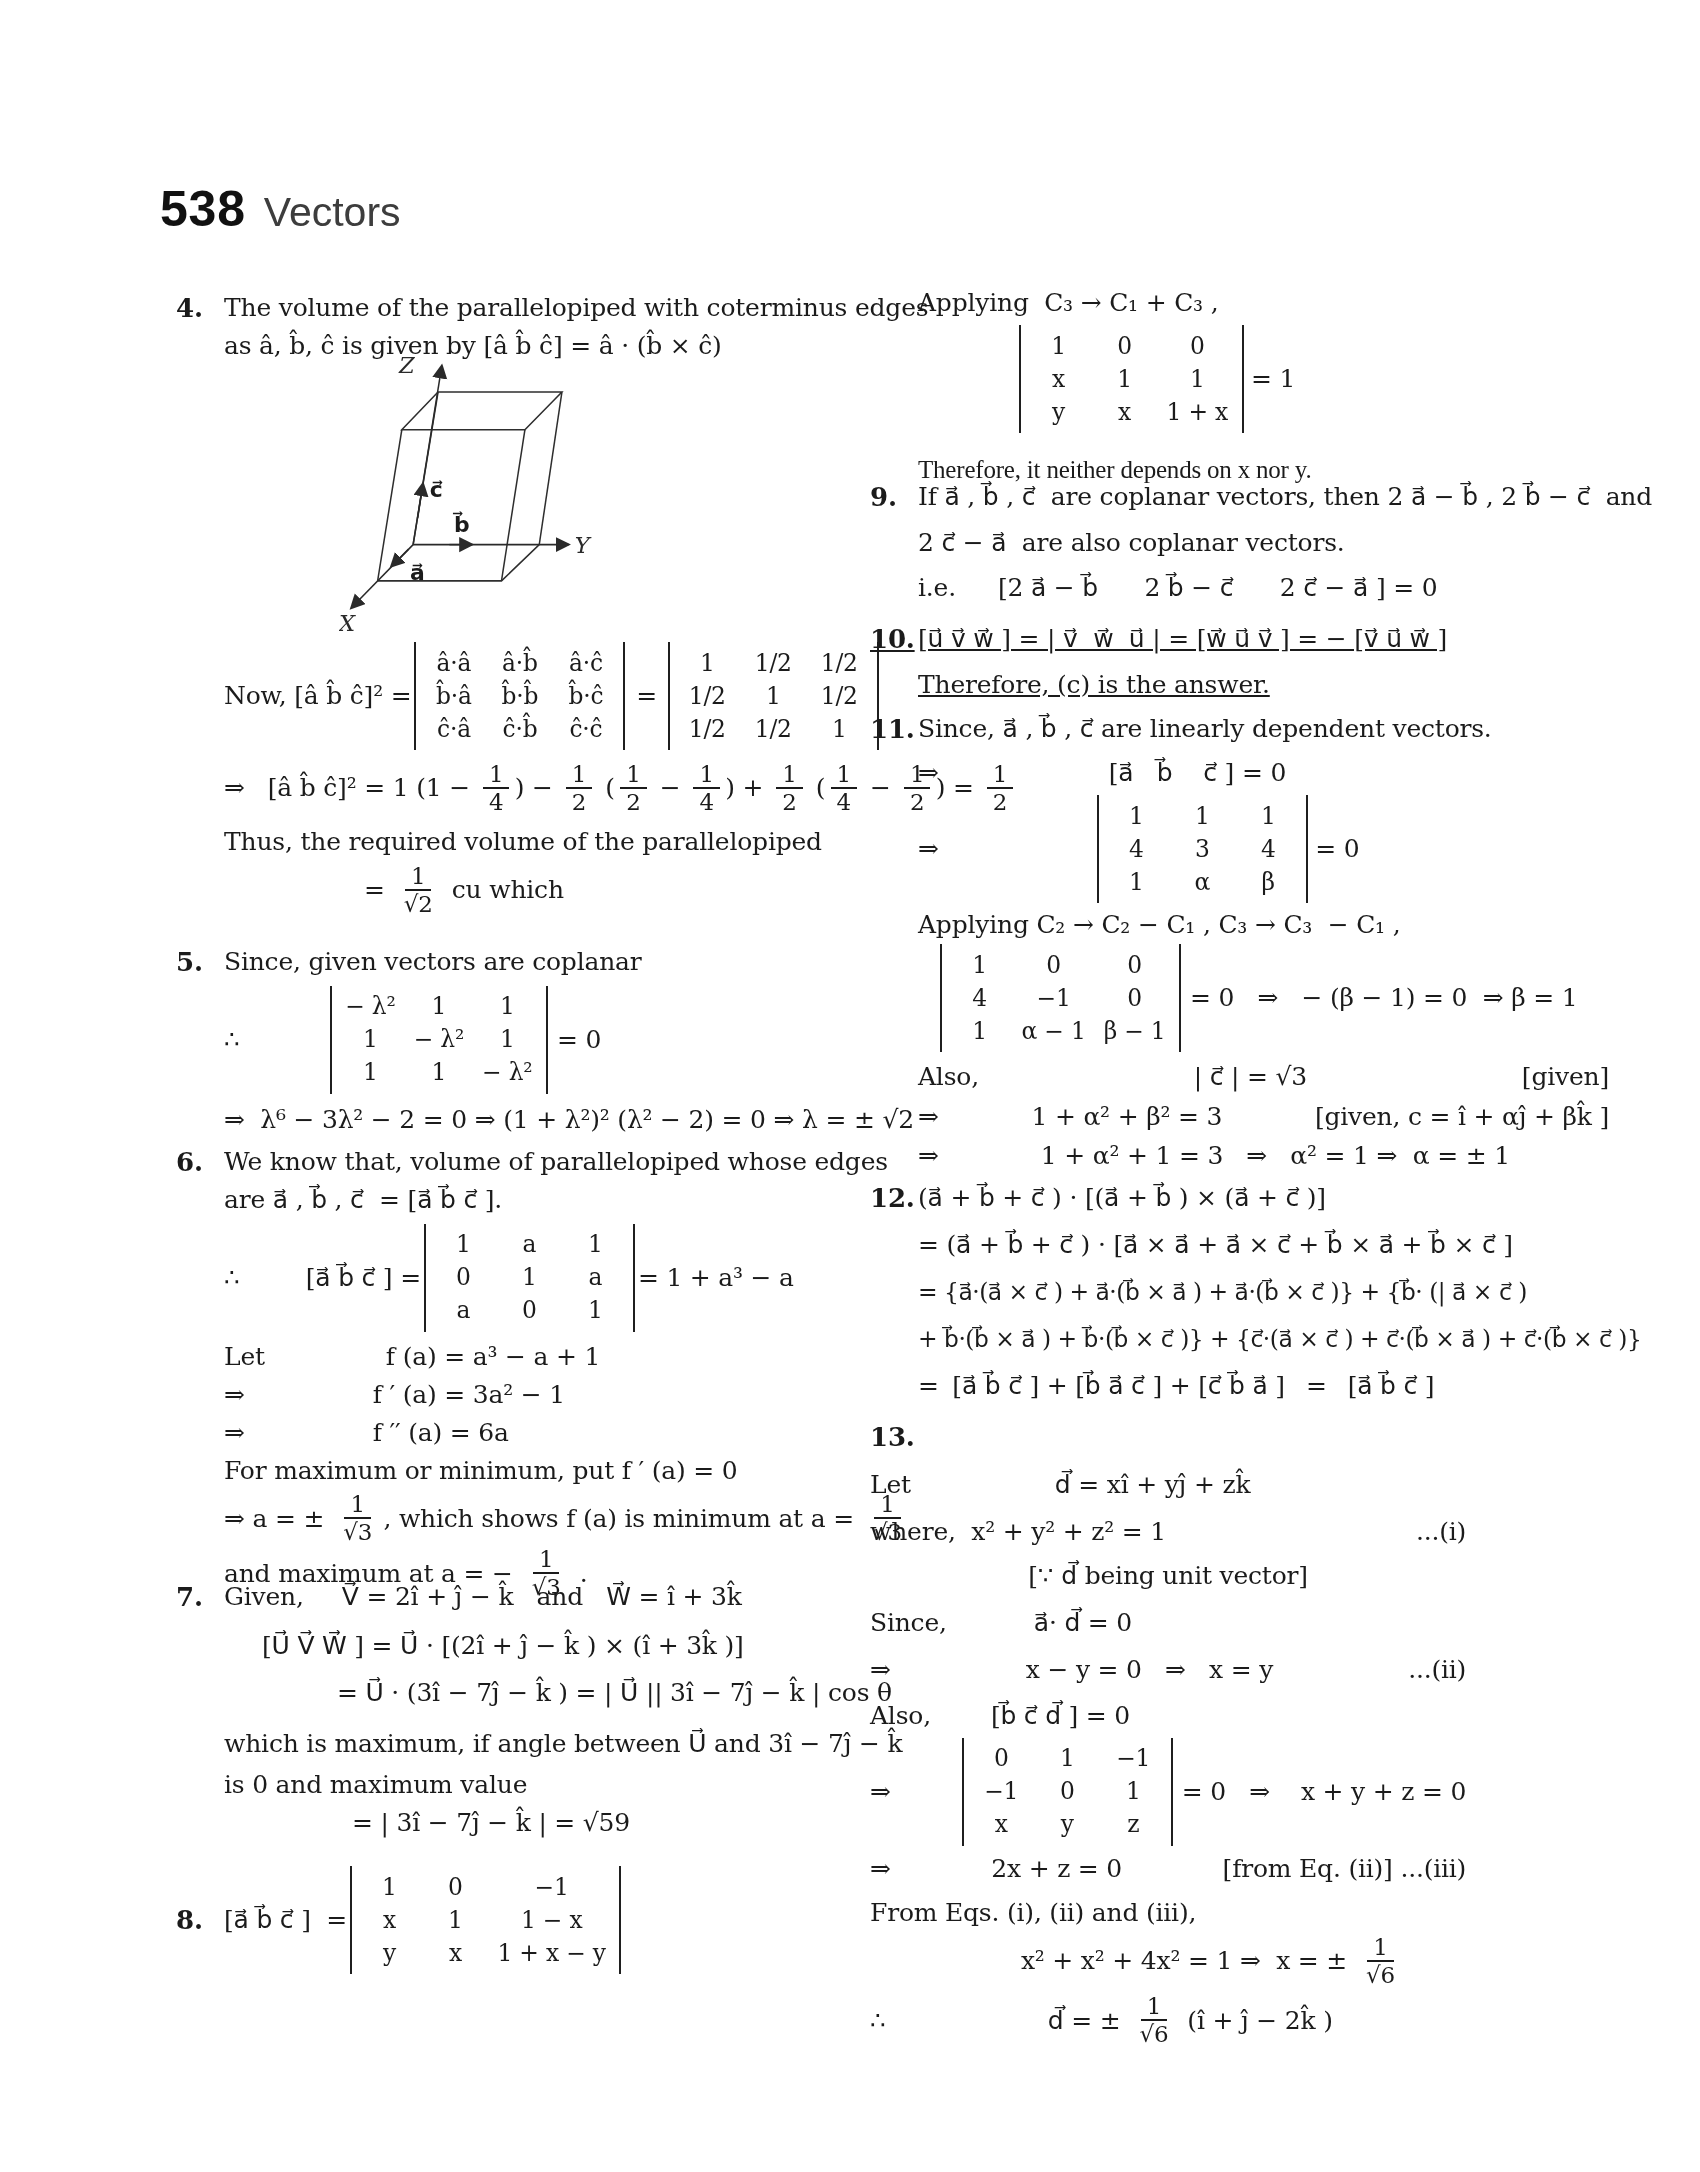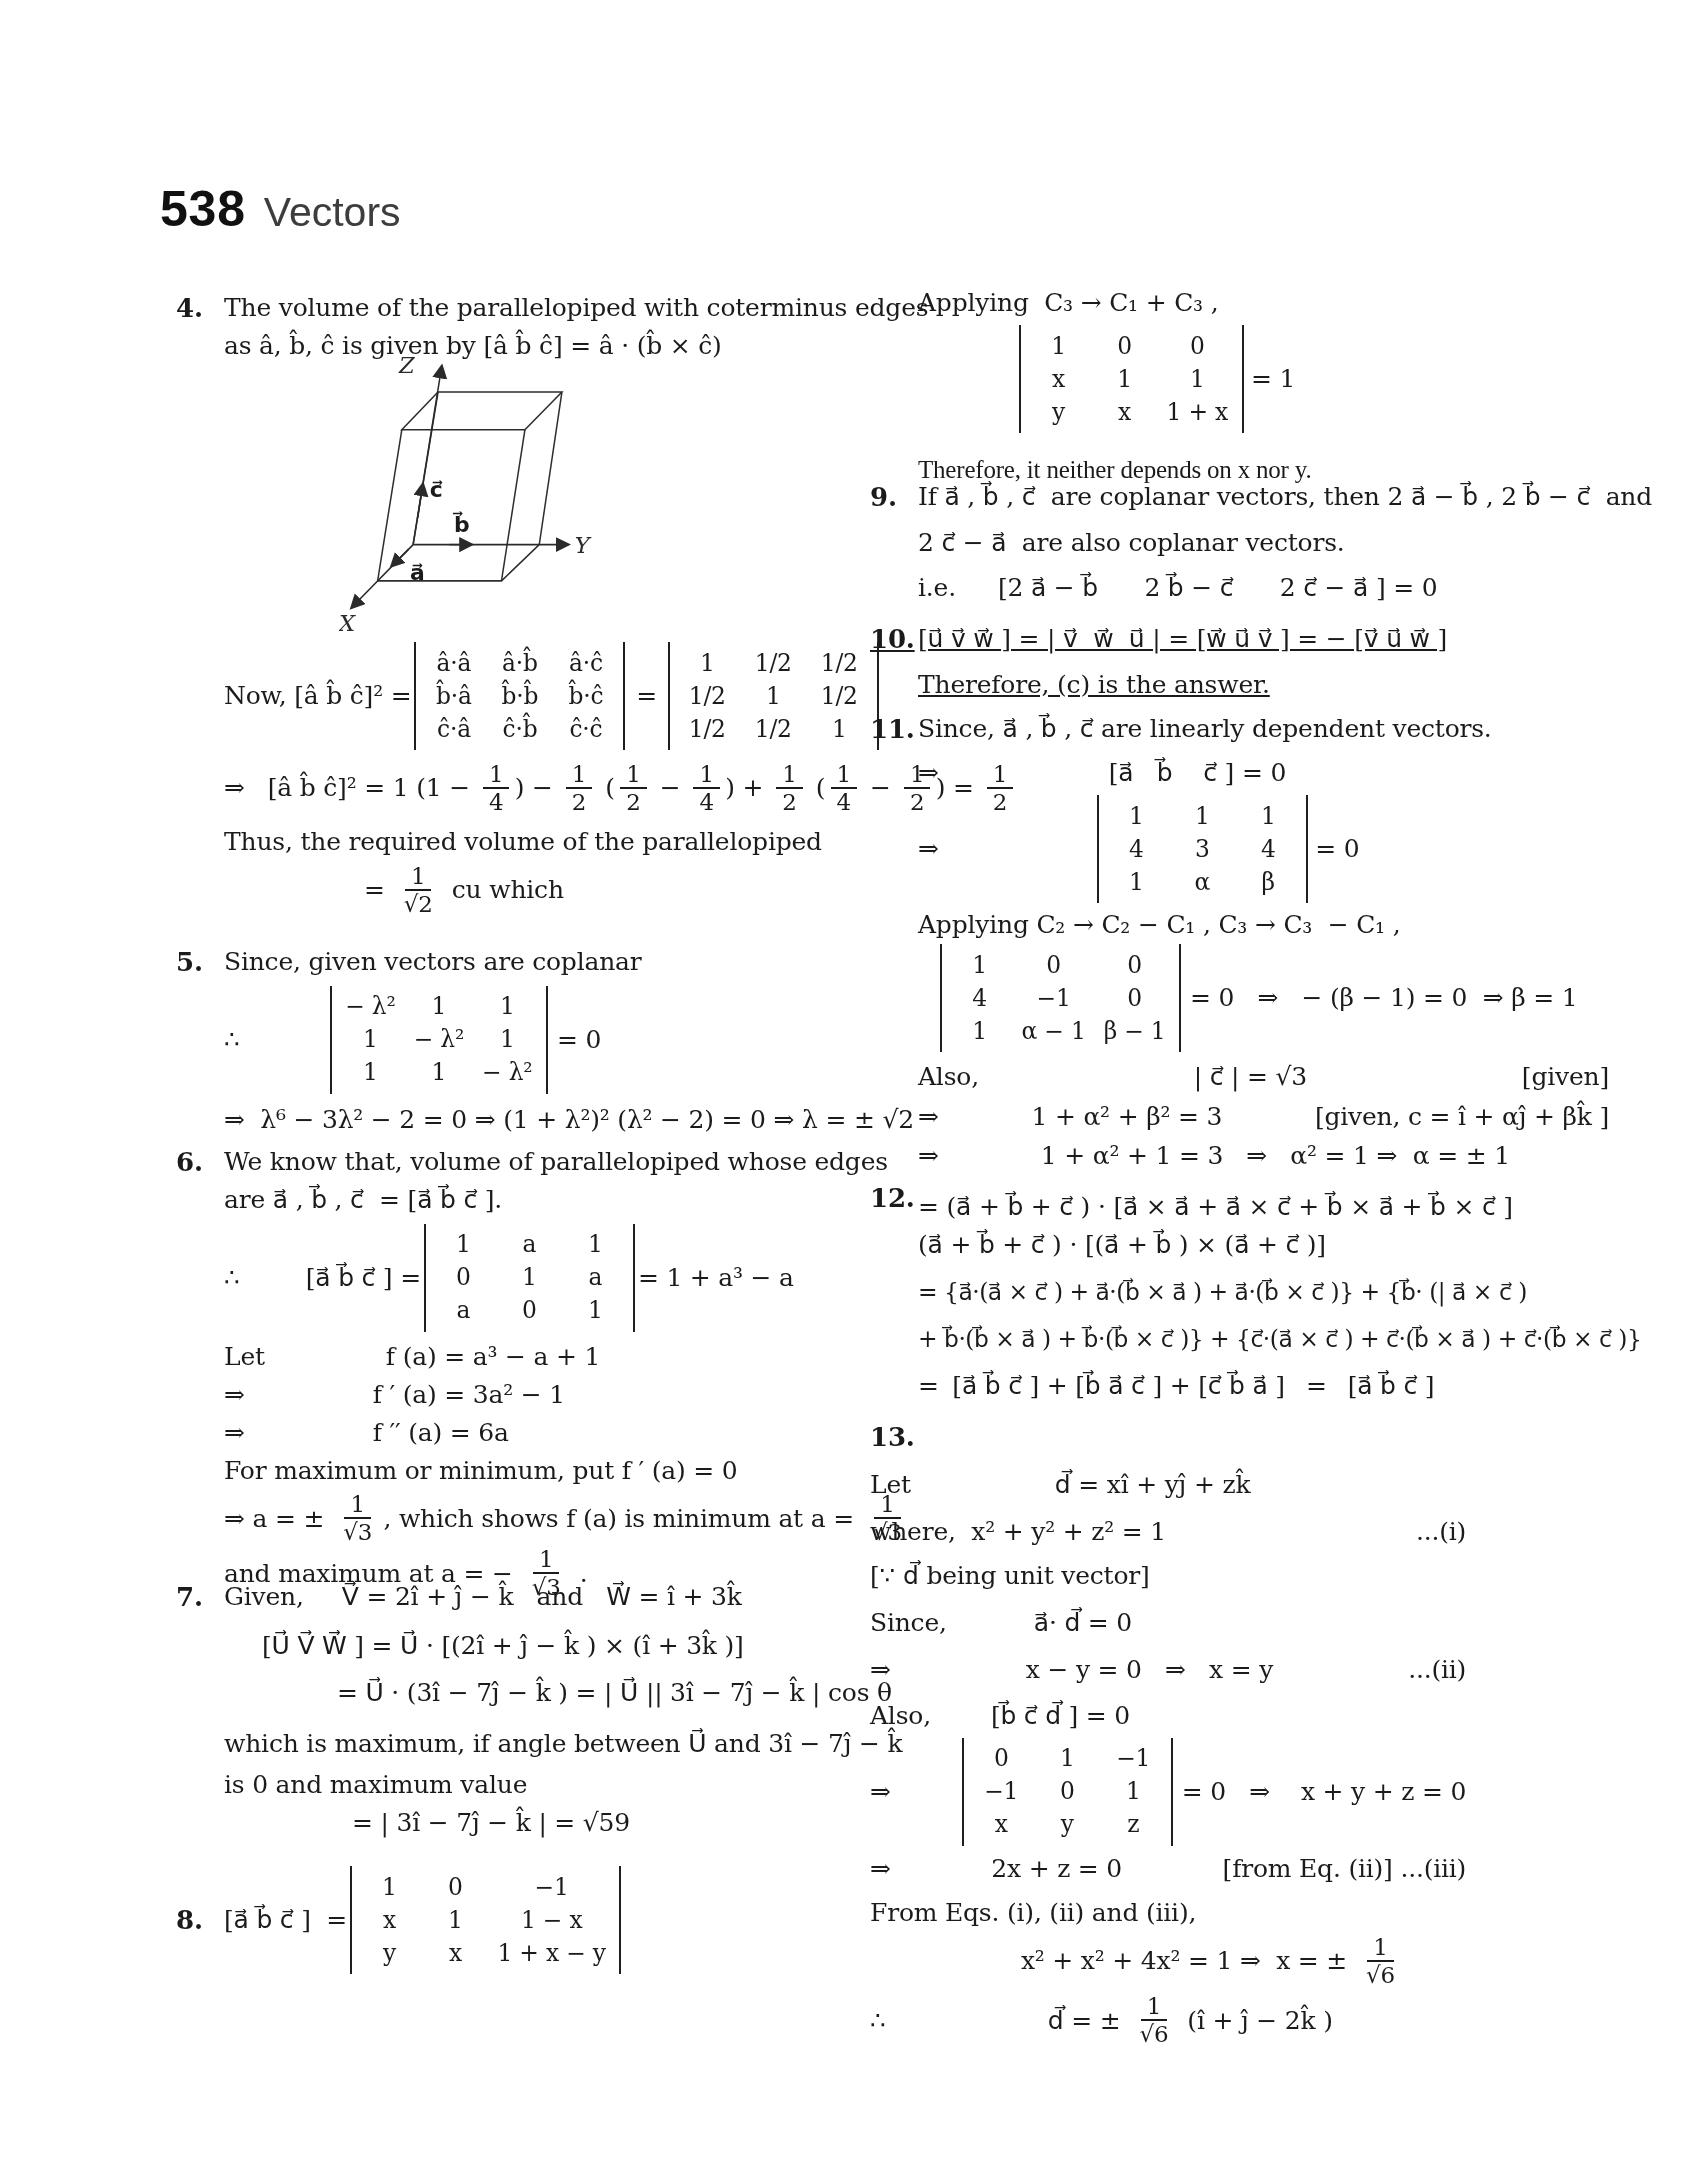--- a/index.html
+++ b/index.html
@@ -12,21 +12,21 @@
   .hdr .pno{font-family:"Liberation Sans",sans-serif;font-weight:900;font-size:50px;letter-spacing:0.8px;color:#111;}
   .hdr .pti{font-family:"Liberation Sans",sans-serif;font-weight:400;font-size:41px;color:#3d3d3d;}
 
   
   .item{position:absolute;display:flex;align-items:flex-start;}
   .item.vc{align-items:center;}
   .inum{flex:0 0 48px;font-weight:bold;font-size:26px;line-height:38px;letter-spacing:-0.2px;}
   .lines{flex:1 1 auto;display:flex;flex-direction:column;min-width:0;}
   .line{display:flex;align-items:center;min-height:38px;line-height:38px;
         font-size:25px;letter-spacing:-0.2px;white-space:pre;}
-  .line.al-r{justify-content:flex-start;}
+  .line.al-r{justify-content:center;}
   .line.al-j{justify-content:space-between;}
   .line.tight{font-size:23.4px;letter-spacing:-0.5px;}
   .tx{white-space:pre;}
 
   
   .frac{display:inline-flex;flex-direction:column;align-items:center;margin:0 5.3px;vertical-align:middle;}
   .frac .fn{font-size:23px;line-height:26px;padding:0 6px;border-bottom:2.3px solid #1b1b1b;text-align:center;}
   .frac .fd{font-size:23px;line-height:27px;padding:0 6px;text-align:center;}
 
   
@@ -174,22 +174,22 @@
           <div class="line" style="margin-top: 3px;"><span class="tx">Applying C₂ → C₂ − C₁ , C₃ → C₃  − C₁ ,</span></div>
           <div class="line"><span style="flex: 0 0 19px;"></span><span class="det"><span class="detg" style="grid-template-columns: repeat(3, auto);"><span class="dcell">1</span><span class="dcell">0</span><span class="dcell">0</span><span class="dcell">4</span><span class="dcell">−1</span><span class="dcell">0</span><span class="dcell">1</span><span class="dcell">α − 1</span><span class="dcell">β − 1</span></span></span><span style="flex: 0 0 6px;"></span><span class="tx">= 0   ⇒   − (β − 1) = 0  ⇒ β = 1</span></div>
           <div class="line al-j" style="margin-top: 6px;"><span class="tx">Also,</span><span class="tx">| c⃗ | = √3</span><span class="tx">[given]</span></div>
           <div class="line al-j" style="margin-top: 1.5px;"><span class="tx">⇒</span><span class="tx">1 + α² + β² = 3</span><span class="tx">[given, c = î + αĵ + βk̂ ]</span></div>
           <div class="line" style="margin-top: 1.5px;"><span class="tx">⇒</span><span style="flex: 0 0 102px;"></span><span class="tx">1 + α² + 1 = 3   ⇒   α² = 1 ⇒  α = ± 1</span></div>
         </div>
       </div>
       <div class="item" style="left: 870px; top: 1179px; width: 739px;">
         <span class="inum">12.</span>
         <div class="lines">
+          <div class="line"><span class="tx">(a⃗ + b⃗ + c⃗ ) · [(a⃗ + b⃗ ) × (a⃗ + c⃗ )]</span></div>
           <div class="line" style="margin-top: 9px;"><span class="tx">= (a⃗ + b⃗ + c⃗ ) · [a⃗ × a⃗ + a⃗ × c⃗ + b⃗ × a⃗ + b⃗ × c⃗ ]</span></div>
-          <div class="line"><span class="tx">(a⃗ + b⃗ + c⃗ ) · [(a⃗ + b⃗ ) × (a⃗ + c⃗ )]</span></div>
           <div class="line tight" style="margin-top: 9px;"><span class="tx">= {a⃗·(a⃗ × c⃗ ) + a⃗·(b⃗ × a⃗ ) + a⃗·(b⃗ × c⃗ )} + {b⃗· (| a⃗ × c⃗ )</span></div>
           <div class="line tight" style="margin-top: 9px;"><span class="tx">+ b⃗·(b⃗ × a⃗ ) + b⃗·(b⃗ × c⃗ )} + {c⃗·(a⃗ × c⃗ ) + c⃗·(b⃗ × a⃗ ) + c⃗·(b⃗ × c⃗ )}</span></div>
           <div class="line" style="margin-top: 9px;"><span class="tx">=</span><span style="flex: 0 0 13.6px;"></span><span class="tx">[a⃗ b⃗ c⃗ ] + [b⃗ a⃗ c⃗ ] + [c⃗ b⃗ a⃗ ]</span><span style="flex: 0 0 21px;"></span><span class="tx">=</span><span style="flex: 0 0 21px;"></span><span class="tx">[a⃗ b⃗ c⃗ ]</span></div>
         </div>
       </div>
       <div class="item" style="left: 870px; top: 1418px; width: 739px; flex-direction: column;">
         <span class="inum">13.</span>
         <div class="lines">
           <div class="line"><span class="tx">Let</span><span style="flex: 0 0 144px;"></span><span class="tx">d⃗ = xî + yĵ + zk̂</span></div>
           <div class="line al-j" style="margin-top: 9px;"><span class="tx">where,  x² + y² + z² = 1</span><span class="tx">...(i)</span></div>

